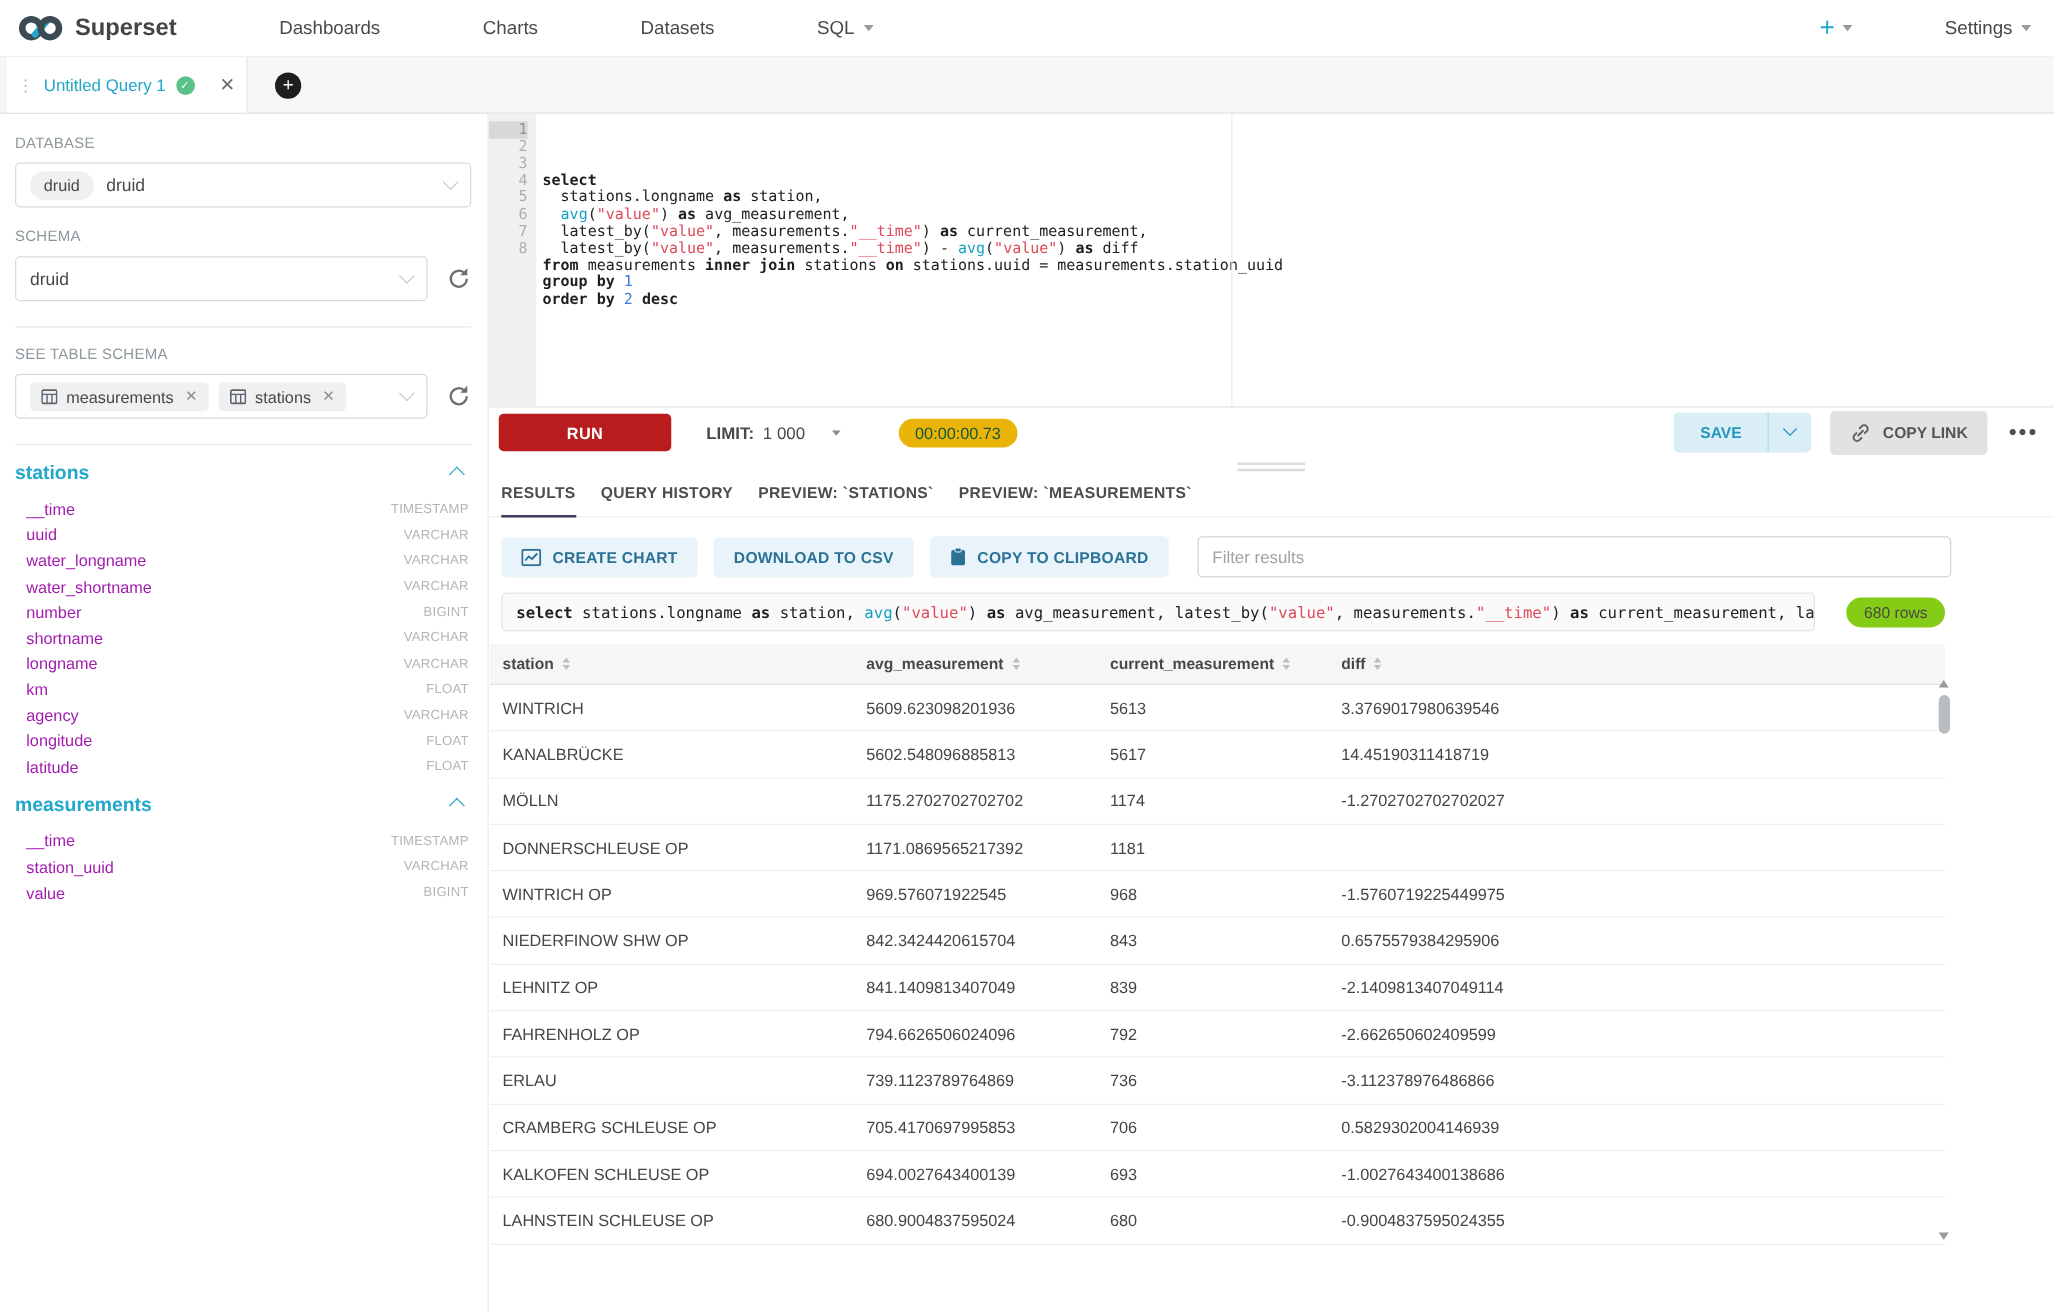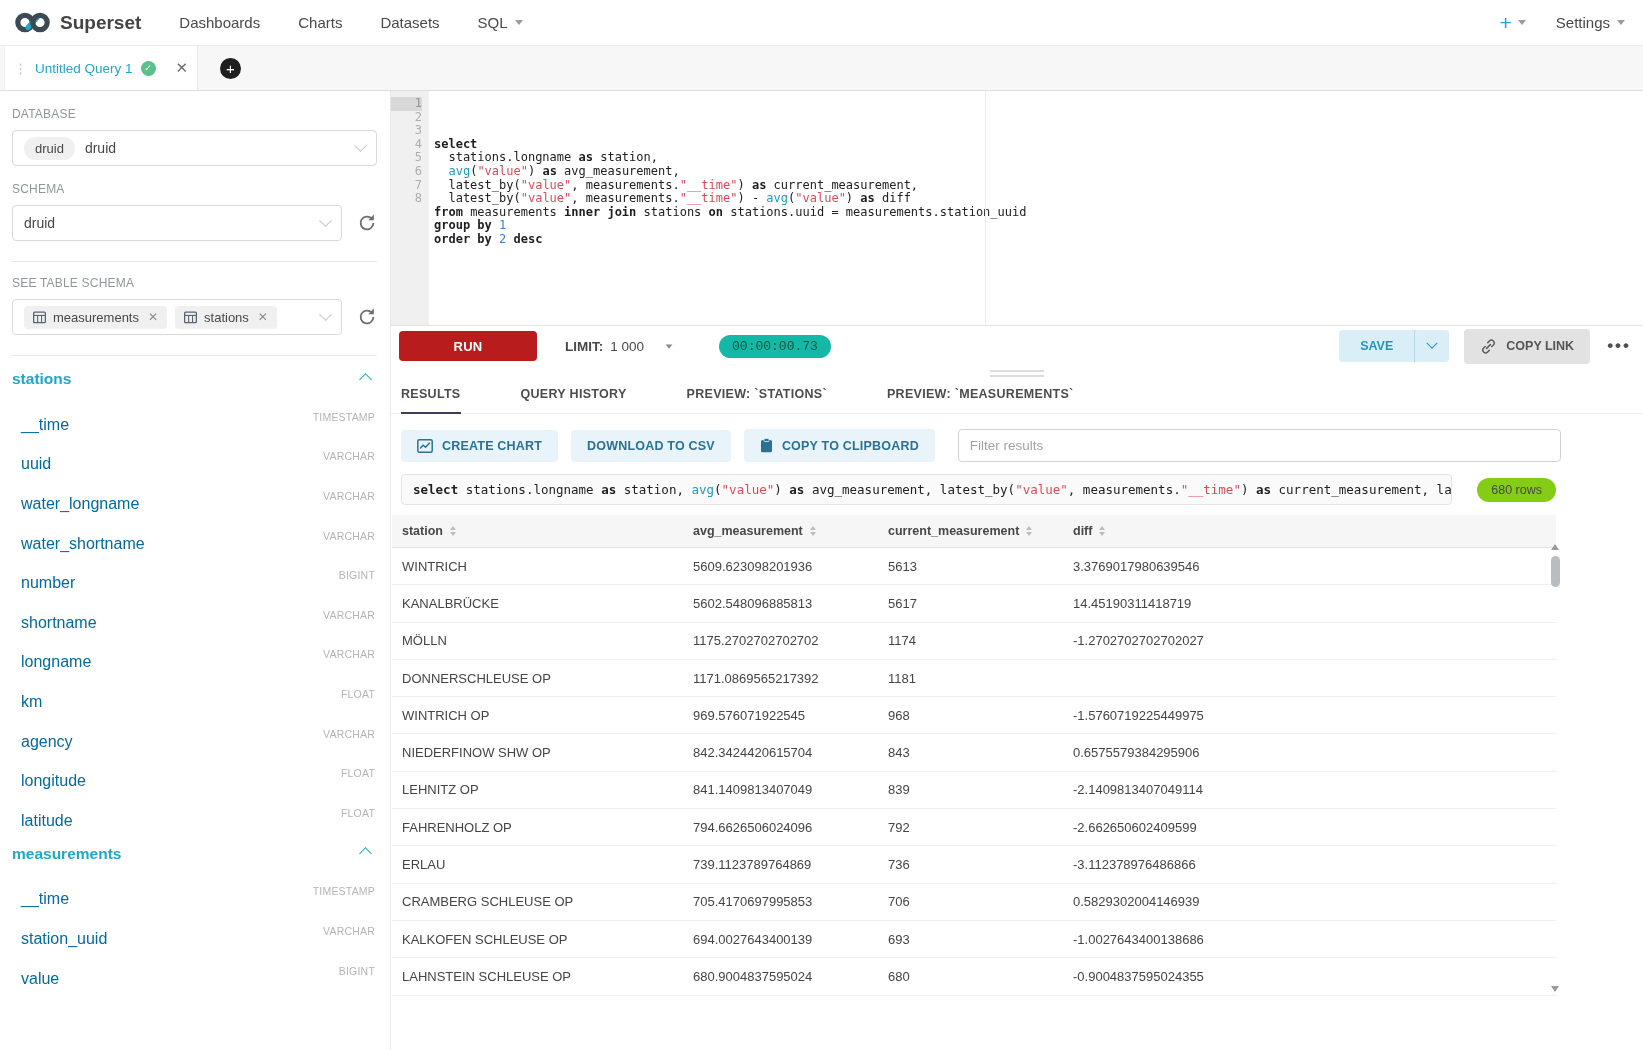--- a/index.html
+++ b/index.html
@@ -5,21 +5,21 @@
   * { margin:0; padding:0; box-sizing:border-box; }
   html,body { width:1643px; height:1050px; overflow:hidden; background:#fff;
     font-family:"Liberation Sans", sans-serif; color:#484848; }
 
   
   .navbar { height:46px; display:flex; align-items:center; padding:0 18px 0 14px;
     border-bottom:1px solid #ececec; background:#fff; }
   .brand { display:flex; align-items:center; gap:9px; }
   .brand-name { font-size:19px; font-weight:700; color:#444; }
   .nav-items { display:flex; gap:38px; margin-left:38px; font-size:15px; color:#4a4a4a; }
-  .nav-item { display:flex; align-items:center; gap:7px; cursor:pointer; }
+  .nav-item { display:flex; align-items:center; gap:7px; cursor:pointer;margin-left:44px; }
   .caret { width:0; height:0; border-left:4px solid transparent; border-right:4px solid transparent;
     border-top:5px solid #9b9b9b; display:inline-block; }
   .navbar-right { margin-left:auto; display:flex; align-items:center; gap:30px; }
   .plus-link { display:flex; align-items:center; gap:6px; }
   .plus-glyph { color:#20a7c9; font-size:21px; font-weight:400; line-height:1; }
   .settings-link { display:flex; align-items:center; gap:7px; font-size:15px; }
 
   
   .tabstrip { height:45px; background:#f7f7f7; border-bottom:1px solid #dedede;
     display:flex; align-items:stretch; }
@@ -55,21 +55,21 @@
   .sb-divider { border-top:1px solid #e8e8e8; margin:20px 0 14px; }
   .sb-gap { height:14px; }
 
   .tbl-section-head { display:flex; align-items:center; justify-content:space-between;
     margin:8px 4px 9px 0; cursor:pointer; }
   .tbl-name { color:#20a7c9; font-size:15.5px; font-weight:700; }
   .collapse-caret { width:9px; height:9px; border-right:1.8px solid #20a7c9;
     border-bottom:1.8px solid #20a7c9; transform:rotate(-135deg); margin-right:3px; }
   .cols-list { margin-bottom:12px; }
   .col-row { display:flex; justify-content:space-between; align-items:center; padding:2.8px 2px 2.8px 9px; }
-  .col-name { font-size:16px; color:#0369a1;margin-top:16px; }
+  .col-name { font-size:13px; color:#a21caf; }
   .col-type { font-size:10.5px; color:#b4b4b4; letter-spacing:.2px; }
 
   
   .editor { position:relative; height:235px; display:flex; border-bottom:1px solid #e3e3e3;
     font-family:"DejaVu Sans Mono", monospace; font-size:12px; line-height:13.6px; overflow:hidden; }
   .gutter { width:38px; min-width:38px; background:#f0f0f0; color:#a9aeb3; text-align:right;
     padding:6px 7px 0 0; }
   .gutter .ln.active { background:#d8d8d8; color:#8e9499; }
   .code { flex:1; position:relative; padding:6px 0 0 5px; white-space:pre; color:#202124; }
   .print-margin { position:absolute; left:556px; top:0; bottom:0; width:1px; background:#ececec; }
@@ -80,38 +80,38 @@
   .p { color:#202124; }
 
   
   .editor-toolbar { height:40px; display:flex; align-items:center; padding:0 12px 0 8px; }
   .run-btn { width:138px; height:30px; background:#b91c1c; color:#fff; font-weight:700;
     font-size:13px; border:none; border-radius:4px; letter-spacing:.3px; cursor:pointer;
     font-family:"Liberation Sans", sans-serif; }
   .limit { margin-left:28px; font-size:13.5px; display:flex; align-items:center; gap:7px; cursor:pointer; }
   .limit-label { font-weight:600; }
   .limit .caret { margin-left:14px; border-top-color:#8a8a8a; transform:scale(.85); }
-  .timer { margin-left:46px; background:#14b8a6; color:#14573a; font-family:Liberation Mono, monospace;
+  .timer { margin-left:46px; background:#eab308; color:#14573a; font-family:Liberation Sans, sans-serif;
     font-size:13px; padding:4px 13px; border-radius:13px; }
   .toolbar-right { margin-left:auto; display:flex; align-items:center; gap:15px; }
   .save-btn { display:flex; background:#d9eef7; border-radius:4px; color:#2496bd;
     font-weight:700; font-size:12.5px; cursor:pointer; }
   .save-main { padding:9px 21px; }
   .save-caret-box { padding:9px 13px; border-left:1px solid #b5d9e8; display:flex; align-items:center; }
   .save-caret { width:8px; height:8px; border-right:1.8px solid #2496bd; border-bottom:1.8px solid #2496bd;
     transform:rotate(45deg) translate(-2px,-2px); }
   .copylink-btn { background:#e2e2e2; color:#555; font-weight:700; font-size:12.5px;
     padding:9px 16px; border-radius:4px; display:flex; gap:9px; align-items:center; cursor:pointer; }
   .more-dots { color:#4f4f4f; font-size:17px; letter-spacing:2px; font-weight:700; cursor:pointer; margin-left:2px; }
 
   
   .results { flex:1; display:flex; flex-direction:column; min-width:0; position:relative; }
   .drag-handle { width:54px; margin:4px auto 0; cursor:row-resize; }
   .drag-handle div { height:0; border-top:2px solid #dcdcdc; margin-bottom:3px; }
-  .res-tabs { display:flex; gap:60px; padding:7px 0 0 10px; font-size:12.5px; font-weight:600;
+  .res-tabs { display:flex; gap:20px; padding:7px 0 0 10px; font-size:12.5px; font-weight:600;
     color:#4c4c4c; letter-spacing:.3px; border-bottom:1px solid #f0f0f0; }
   .res-tab { padding-bottom:11px; border-bottom:2px solid transparent; margin-bottom:-1px; cursor:pointer; }
   .res-tab.active { border-bottom-color:#3f3c5c; }
 
   .actions-row { display:flex; align-items:center; padding:15px 10px 10px 10px; gap:13px; }
   .action-btn { background:#e9f4fa; color:#2a7195; font-weight:700; font-size:12.5px;
     padding:9px 16px; border-radius:4px; display:flex; align-items:center; gap:9px; border:none;
     cursor:pointer; letter-spacing:.2px; font-family:"Liberation Sans", sans-serif; }
   .filter-input { margin-left:10px; width:603px; height:33px; border:1px solid #d2d2d2;
     border-radius:4px; padding:0 11px; font-size:13.5px; color:#484848;

